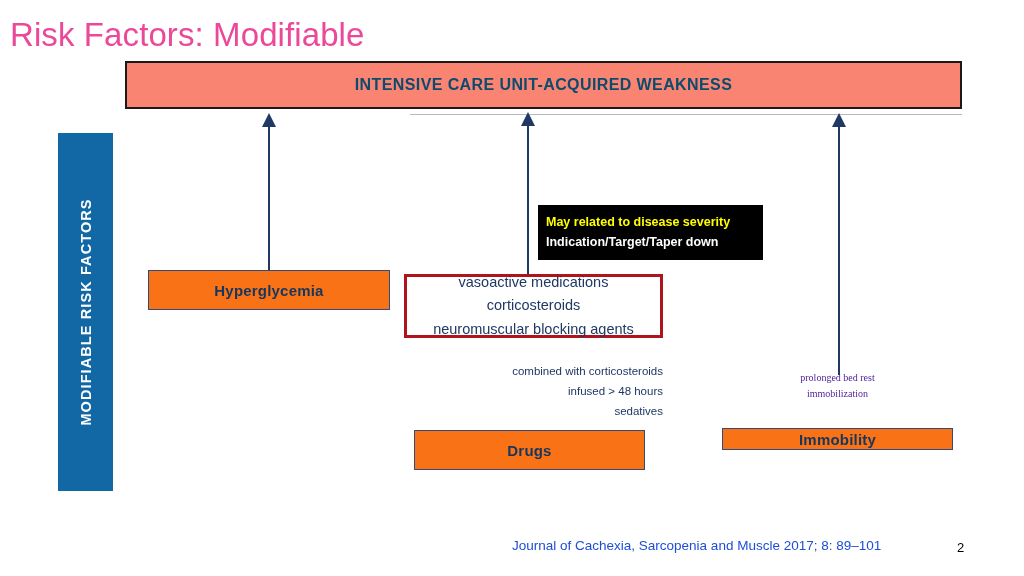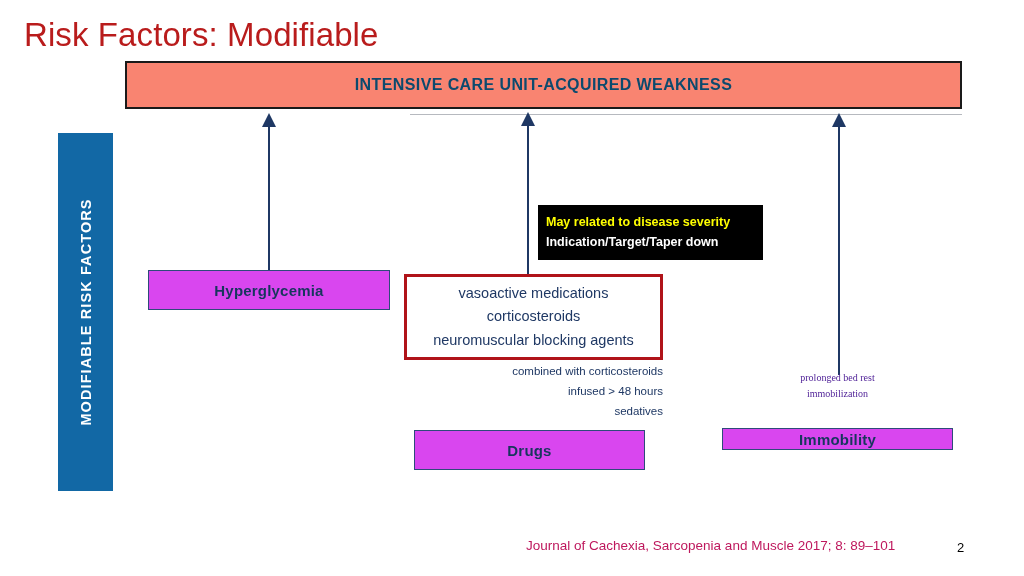--- a/index.html
+++ b/index.html
@@ -13,25 +13,25 @@
     height: 576px;
     background: #ffffff;
     overflow: hidden;
     font-family: "Liberation Sans", sans-serif;
     color: #1f3864;
   }
 
   
   #slide-title {
     position: absolute;
-    left: 24px;
+    left: 10px;
     top: 16px;
     font-size: 33px;
     font-weight: 400;
-    color: #b91c1c;
+    color: #ec4899;
     letter-spacing: 0.1px;
     white-space: nowrap;
   }
 
   
   #icuaw-banner {
     position: absolute;
     left: 125px;
     top: 61px;
     width: 837px;
@@ -105,21 +105,21 @@
     border-right: 7px solid transparent;
     border-bottom: 14px solid #1f3864;
   }
   #arrow-hyperglycemia { left: 261px; top: 113px; height: 158px; }
   #arrow-drugs         { left: 520px; top: 112px; height: 163px; }
   #arrow-immobility    { left: 831px; top: 113px; height: 262px; }
 
   
   .cat-box {
     position: absolute;
-    background: #d946ef;
+    background: #f97316;
     border: 1px solid #2e4b7a;
     box-sizing: border-box;
     display: flex;
     align-items: center;
     justify-content: center;
   }
   .cat-box .cat-label {
     font-size: 15px;
     font-weight: bold;
     color: #17365d;
@@ -128,21 +128,21 @@
   #box-hyperglycemia { left: 148px; top: 270px; width: 242px; height: 40px; }
   #box-drugs         { left: 414px; top: 430px; width: 231px; height: 40px; }
   #box-immobility    { left: 722px; top: 428px; width: 231px; height: 22px; }
 
   
   #drug-list-box {
     position: absolute;
     left: 404px;
     top: 274px;
     width: 259px;
-    height: 86px;
+    height: 64px;
     background: #ffffff;
     border: 3px solid #b01319;
     box-sizing: border-box;
     display: flex;
     flex-direction: column;
     align-items: center;
     justify-content: center;
   }
   #drug-list-box .drug-line {
     font-size: 14.5px;
@@ -207,24 +207,24 @@
     font-size: 12.5px;
     font-weight: bold;
     color: #ffffff;
     line-height: 1.55;
     white-space: nowrap;
   }
 
   
   #footer-citation {
     position: absolute;
-    left: 526px;
+    left: 512px;
     top: 538px;
     font-size: 13.5px;
-    color: #be185d;
+    color: #1d4ed8;
     white-space: nowrap;
   }
   #page-number {
     position: absolute;
     left: 957px;
     top: 540px;
     font-size: 13px;
     color: #000000;
   }
 </style>

